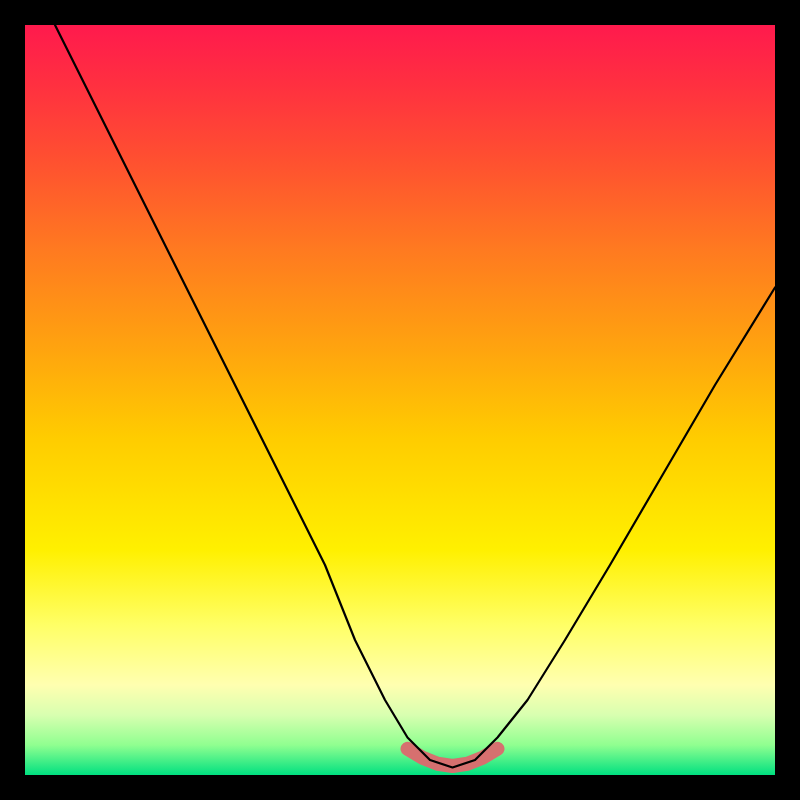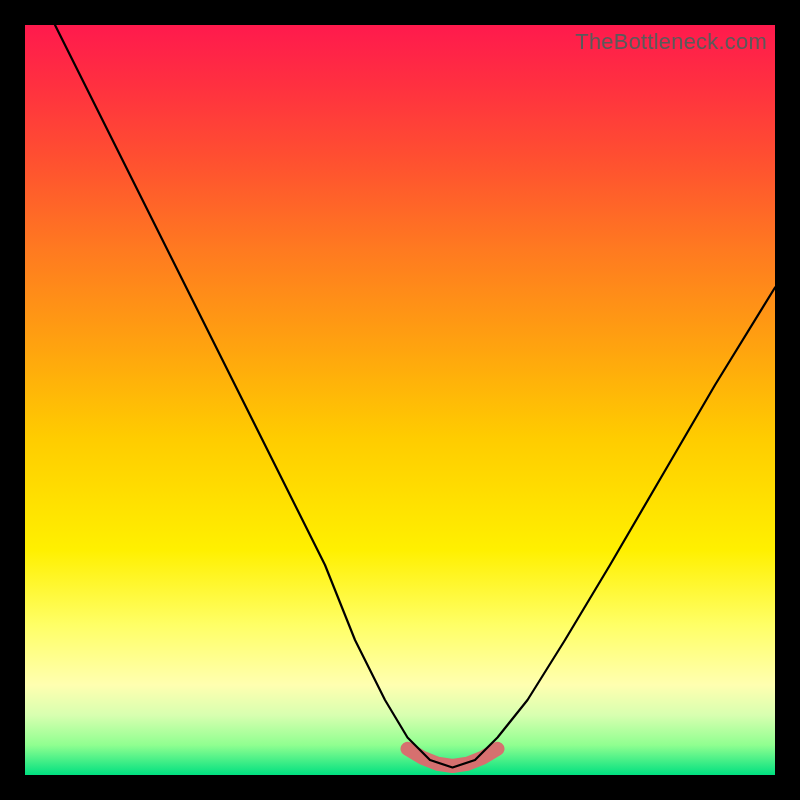--- a/index.html
+++ b/index.html
@@ -46,19 +46,18 @@
     left: 0; top: 0;
     width: 750px;
     height: 750px;
   }
 </style>
 </head>
 <body>
 
 <div class="frame">
   <div class="plot">
-    <div class="watermark">TheBottleneck.com</div>
     <svg class="curve" viewBox="0 0 750 750" preserveAspectRatio="none">
       <path fill="none" stroke="#d6706f" stroke-width="14" stroke-linecap="round" stroke-linejoin="round" id="hl-path" d="M382.5 723.8 L397.5 732.8 L412.5 738.8 L427.5 741.0 L442.5 738.8 L457.5 732.8 L472.5 723.8 "></path>
       <path fill="none" stroke="#000000" stroke-width="2.2" stroke-linecap="round" stroke-linejoin="round" id="main-path" d="M30.0 0.0 L75.0 90.0 L120.0 180.0 L165.0 270.0 L210.0 360.0 L255.0 450.0 L300.0 540.0 L330.0 615.0 L360.0 675.0 L382.5 712.5 L405.0 735.0 L427.5 742.5 L450.0 735.0 L472.5 712.5 L502.5 675.0 L540.0 615.0 L585.0 540.0 L637.5 450.0 L690.0 360.0 L750.0 262.5 "></path>
     </svg>
   </div>
 </div>
 
 </body></html>

